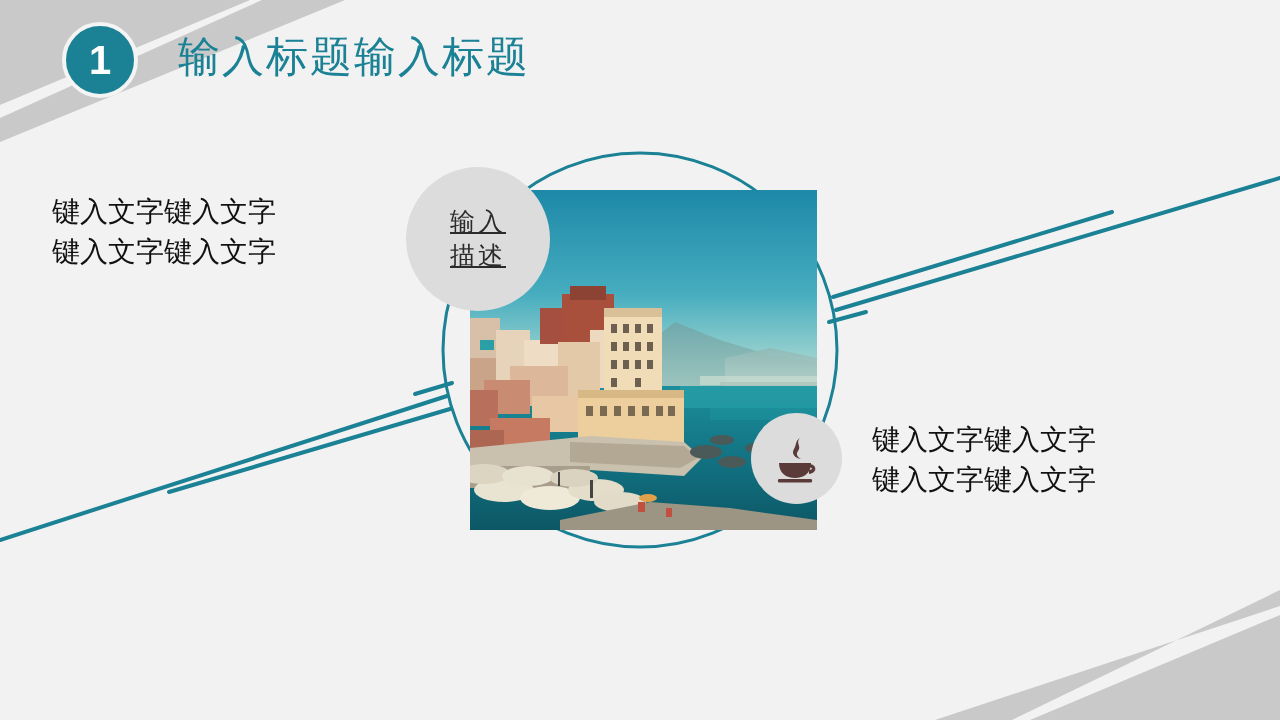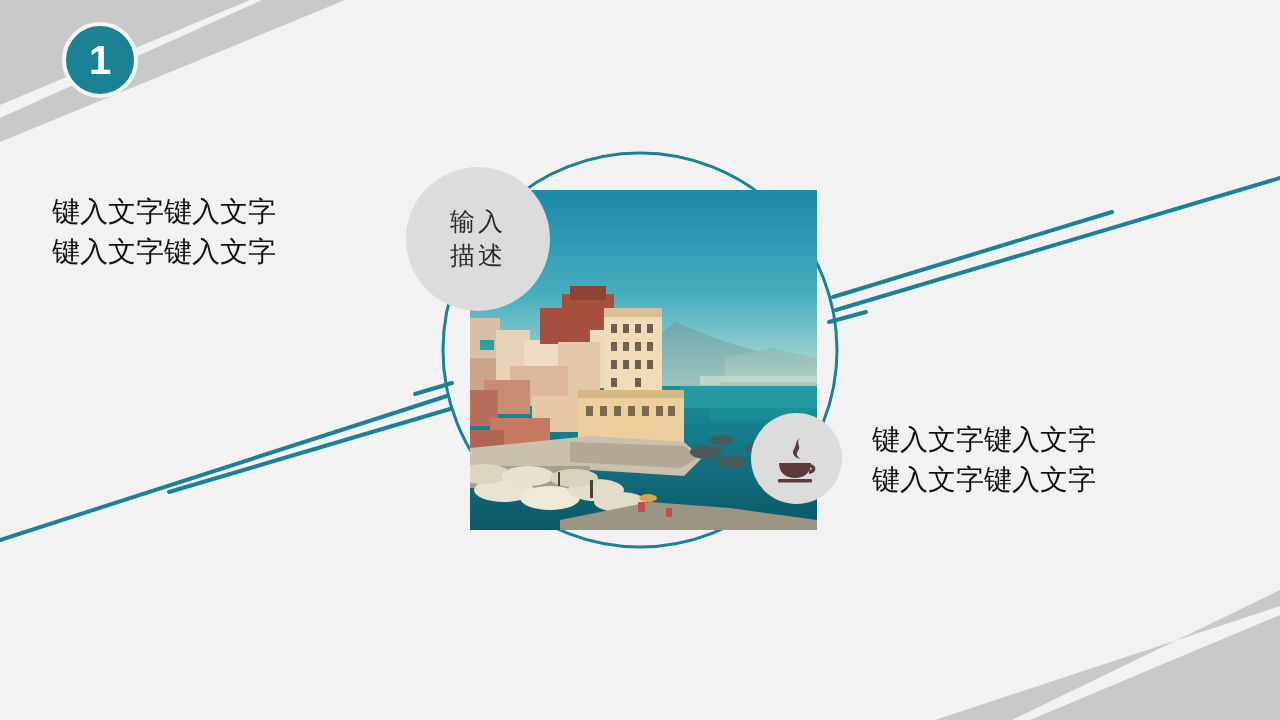--- a/index.html
+++ b/index.html
@@ -46,20 +46,21 @@
   
   .bubble{
     position:absolute;border-radius:50%;background:#dcdcdc;
     display:flex;align-items:center;justify-content:center;
   }
   .bubble-desc{left:406px;top:167px;width:144px;height:144px;}
   .bubble-desc .txt{
     color:#2b2b2b;font-size:25px;line-height:1.35;text-align:center;
     font-family:"DejaVu Sans","Liberation Sans",sans-serif;
     letter-spacing:3px;
+    text-decoration:underline;
   }
   .bubble-icon{left:751px;top:413px;width:91px;height:91px;}
 
   
   .copy{
     position:absolute;color:#111111;font-size:28px;line-height:1.42;
     font-family:"DejaVu Sans","Liberation Sans",sans-serif;
     white-space:nowrap;
   }
   .copy-left{left:52px;top:192px;text-align:left;}
@@ -76,20 +77,21 @@
     <polygon points="262,0 345,0 0,142 0,118" fill="#c9c9c9"></polygon>
 
     <polygon points="1280,615 1280,720 1030,720" fill="#c9c9c9"></polygon>
     <polygon points="1280,590 1280,606 935,720 1012,720" fill="#c9c9c9"></polygon>
   </svg>
 
   <div class="header">
     <div class="num-badge">
       <span>1</span>
     </div>
+    <div class="slide-title">输入标题输入标题</div>
   </div>
 
   <svg class="ring-svg" viewBox="0 0 1280 720">
     <g stroke="#1b8195" fill="none" stroke-linecap="round">
       <circle cx="640" cy="350" r="197" stroke-width="3"></circle>
 
       <line x1="836" y1="310" x2="1280" y2="178" stroke-width="4"></line>
       <line x1="833" y1="297" x2="1112" y2="212" stroke-width="4"></line>
       <line x1="829" y1="322" x2="866" y2="312" stroke-width="4"></line>
 

